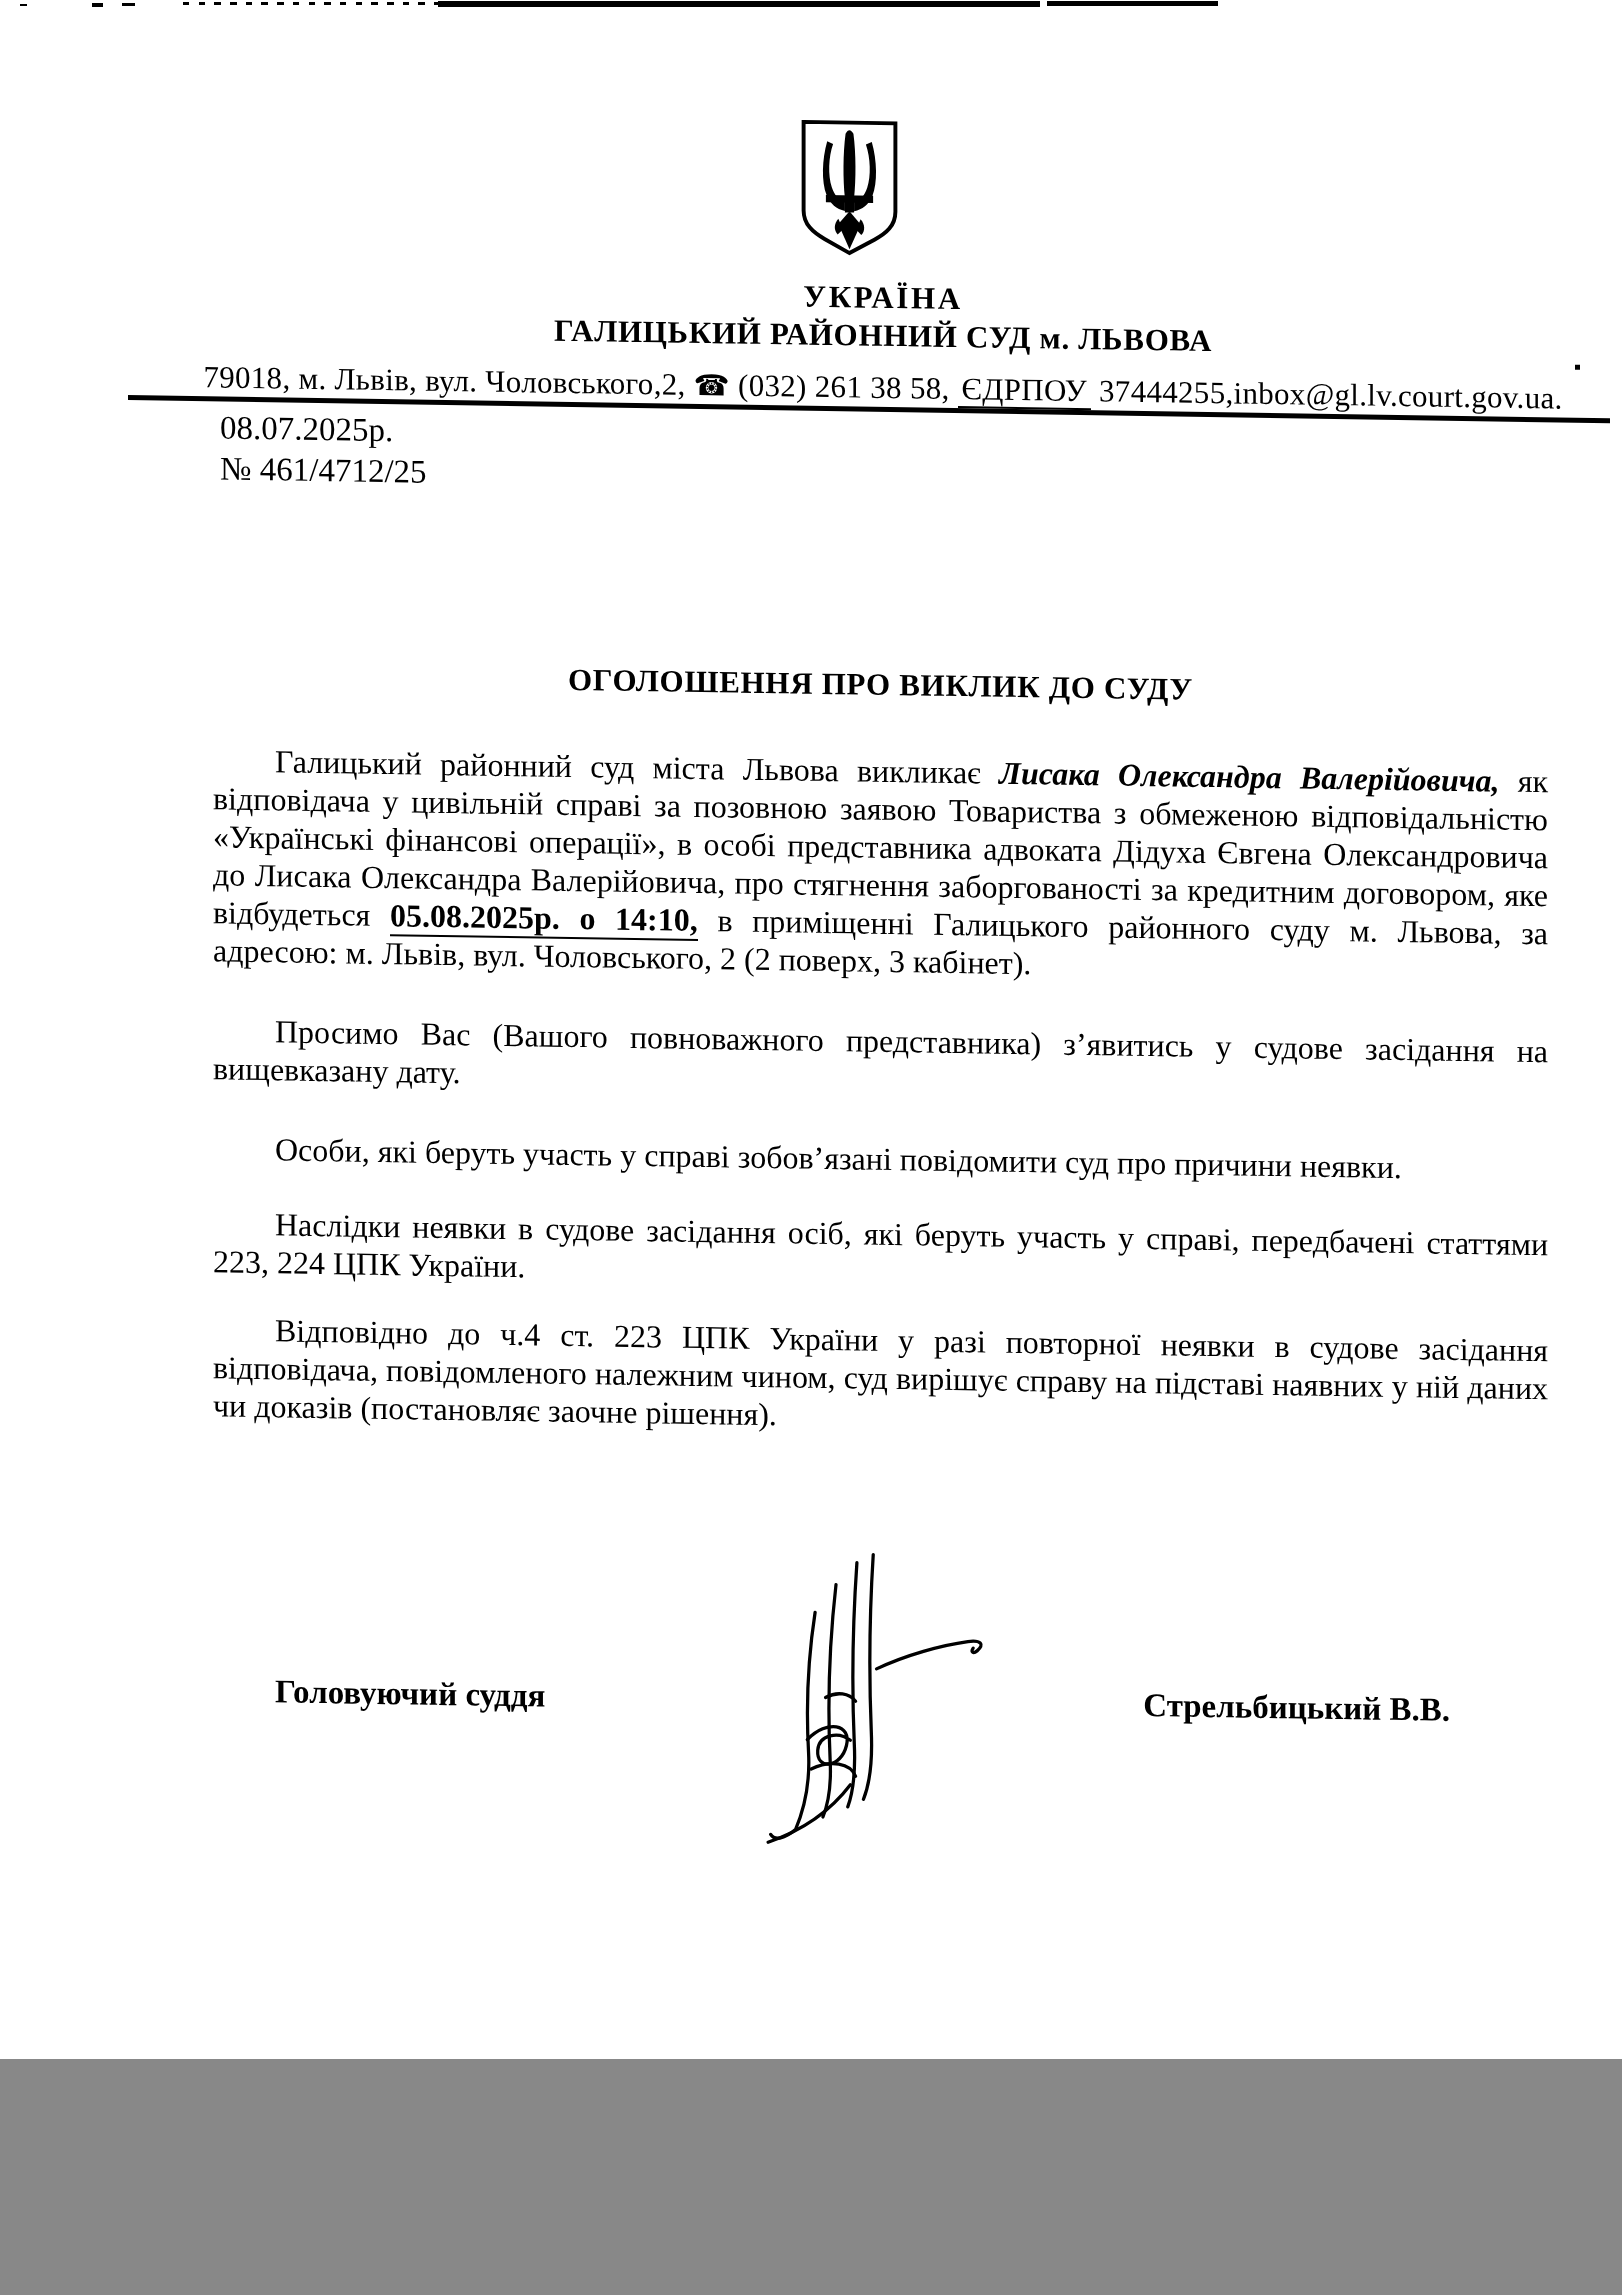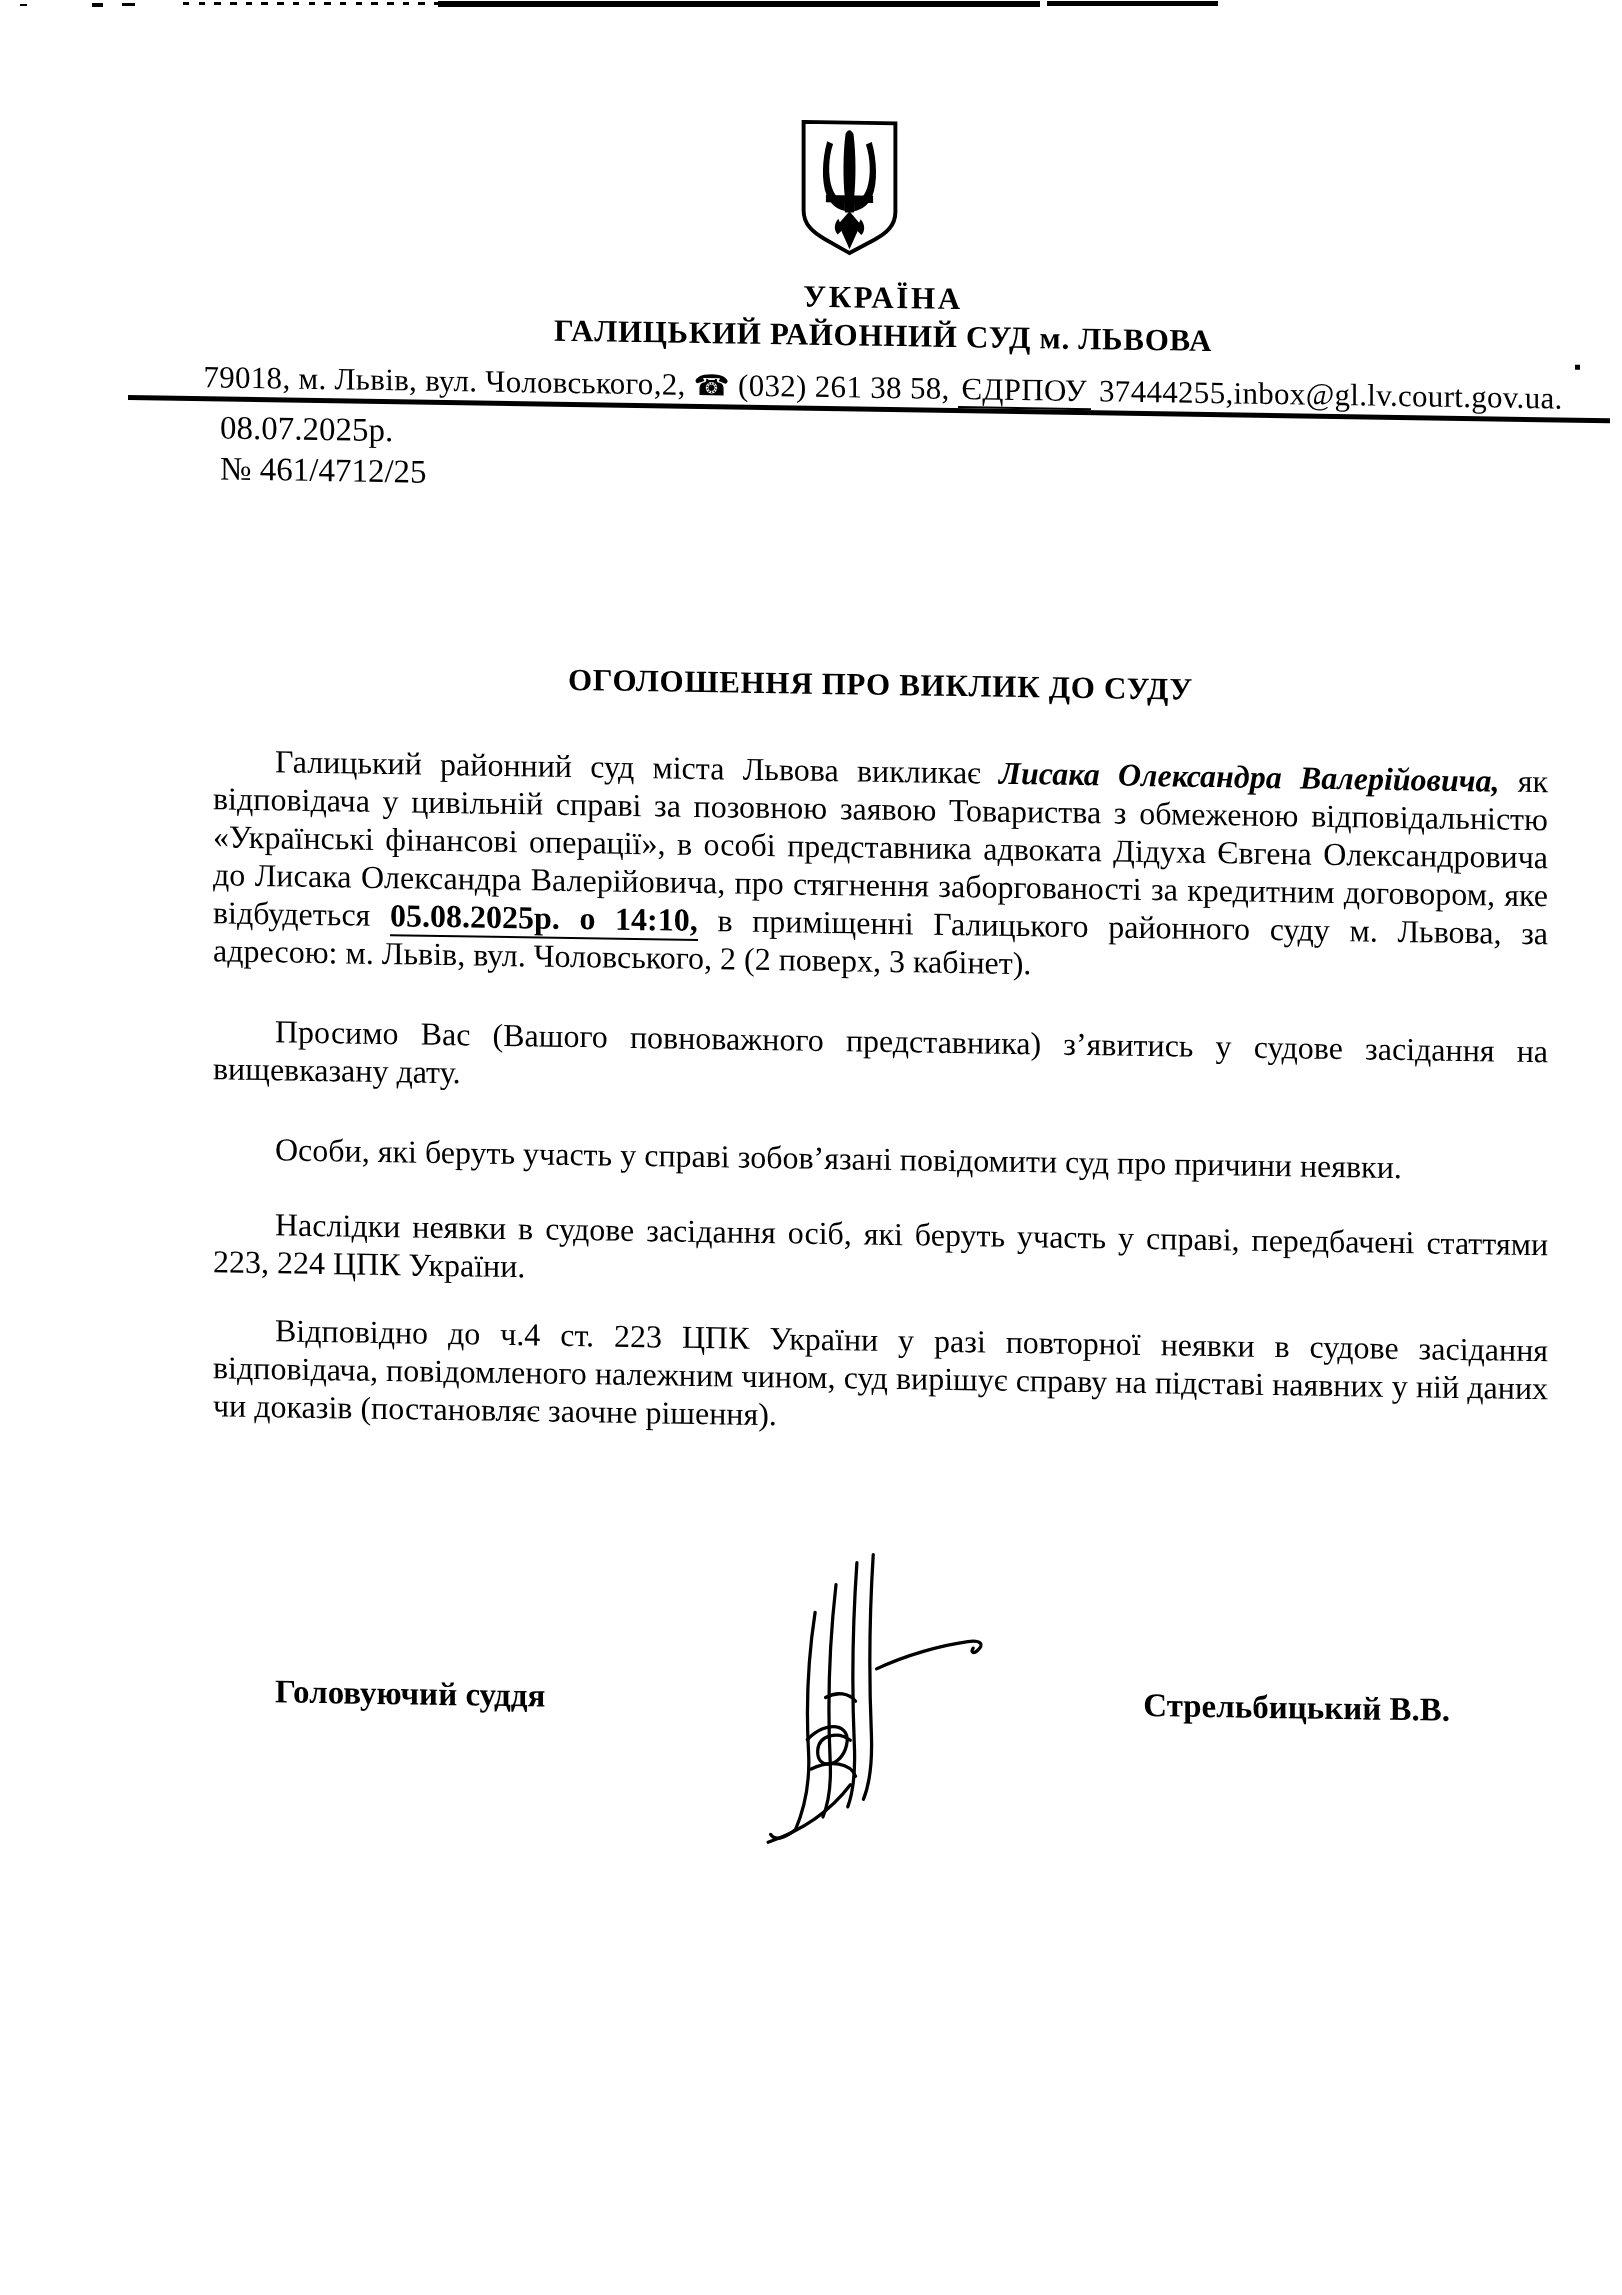--- a/index.html
+++ b/index.html
@@ -1,18 +1,18 @@
 <!DOCTYPE html>
 <html style="font-size:10.5px"><head>
 <meta charset="utf-8">
 <style>
   html,body{margin:0;padding:0;background:#888;}
   #sheet{
     position:relative;
-    width:1622px;height:2295px;
+    width:1622px;height:2059px;
     background:#ffffff;
     overflow:hidden;
     font-family:"Liberation Serif", serif;
     color:#000;
   }
   .skew-wrap{
     position:absolute;left:0;top:0;width:1622px;height:2295px;
     transform:skewY(0.9deg);
     transform-origin:0 0;
   }

